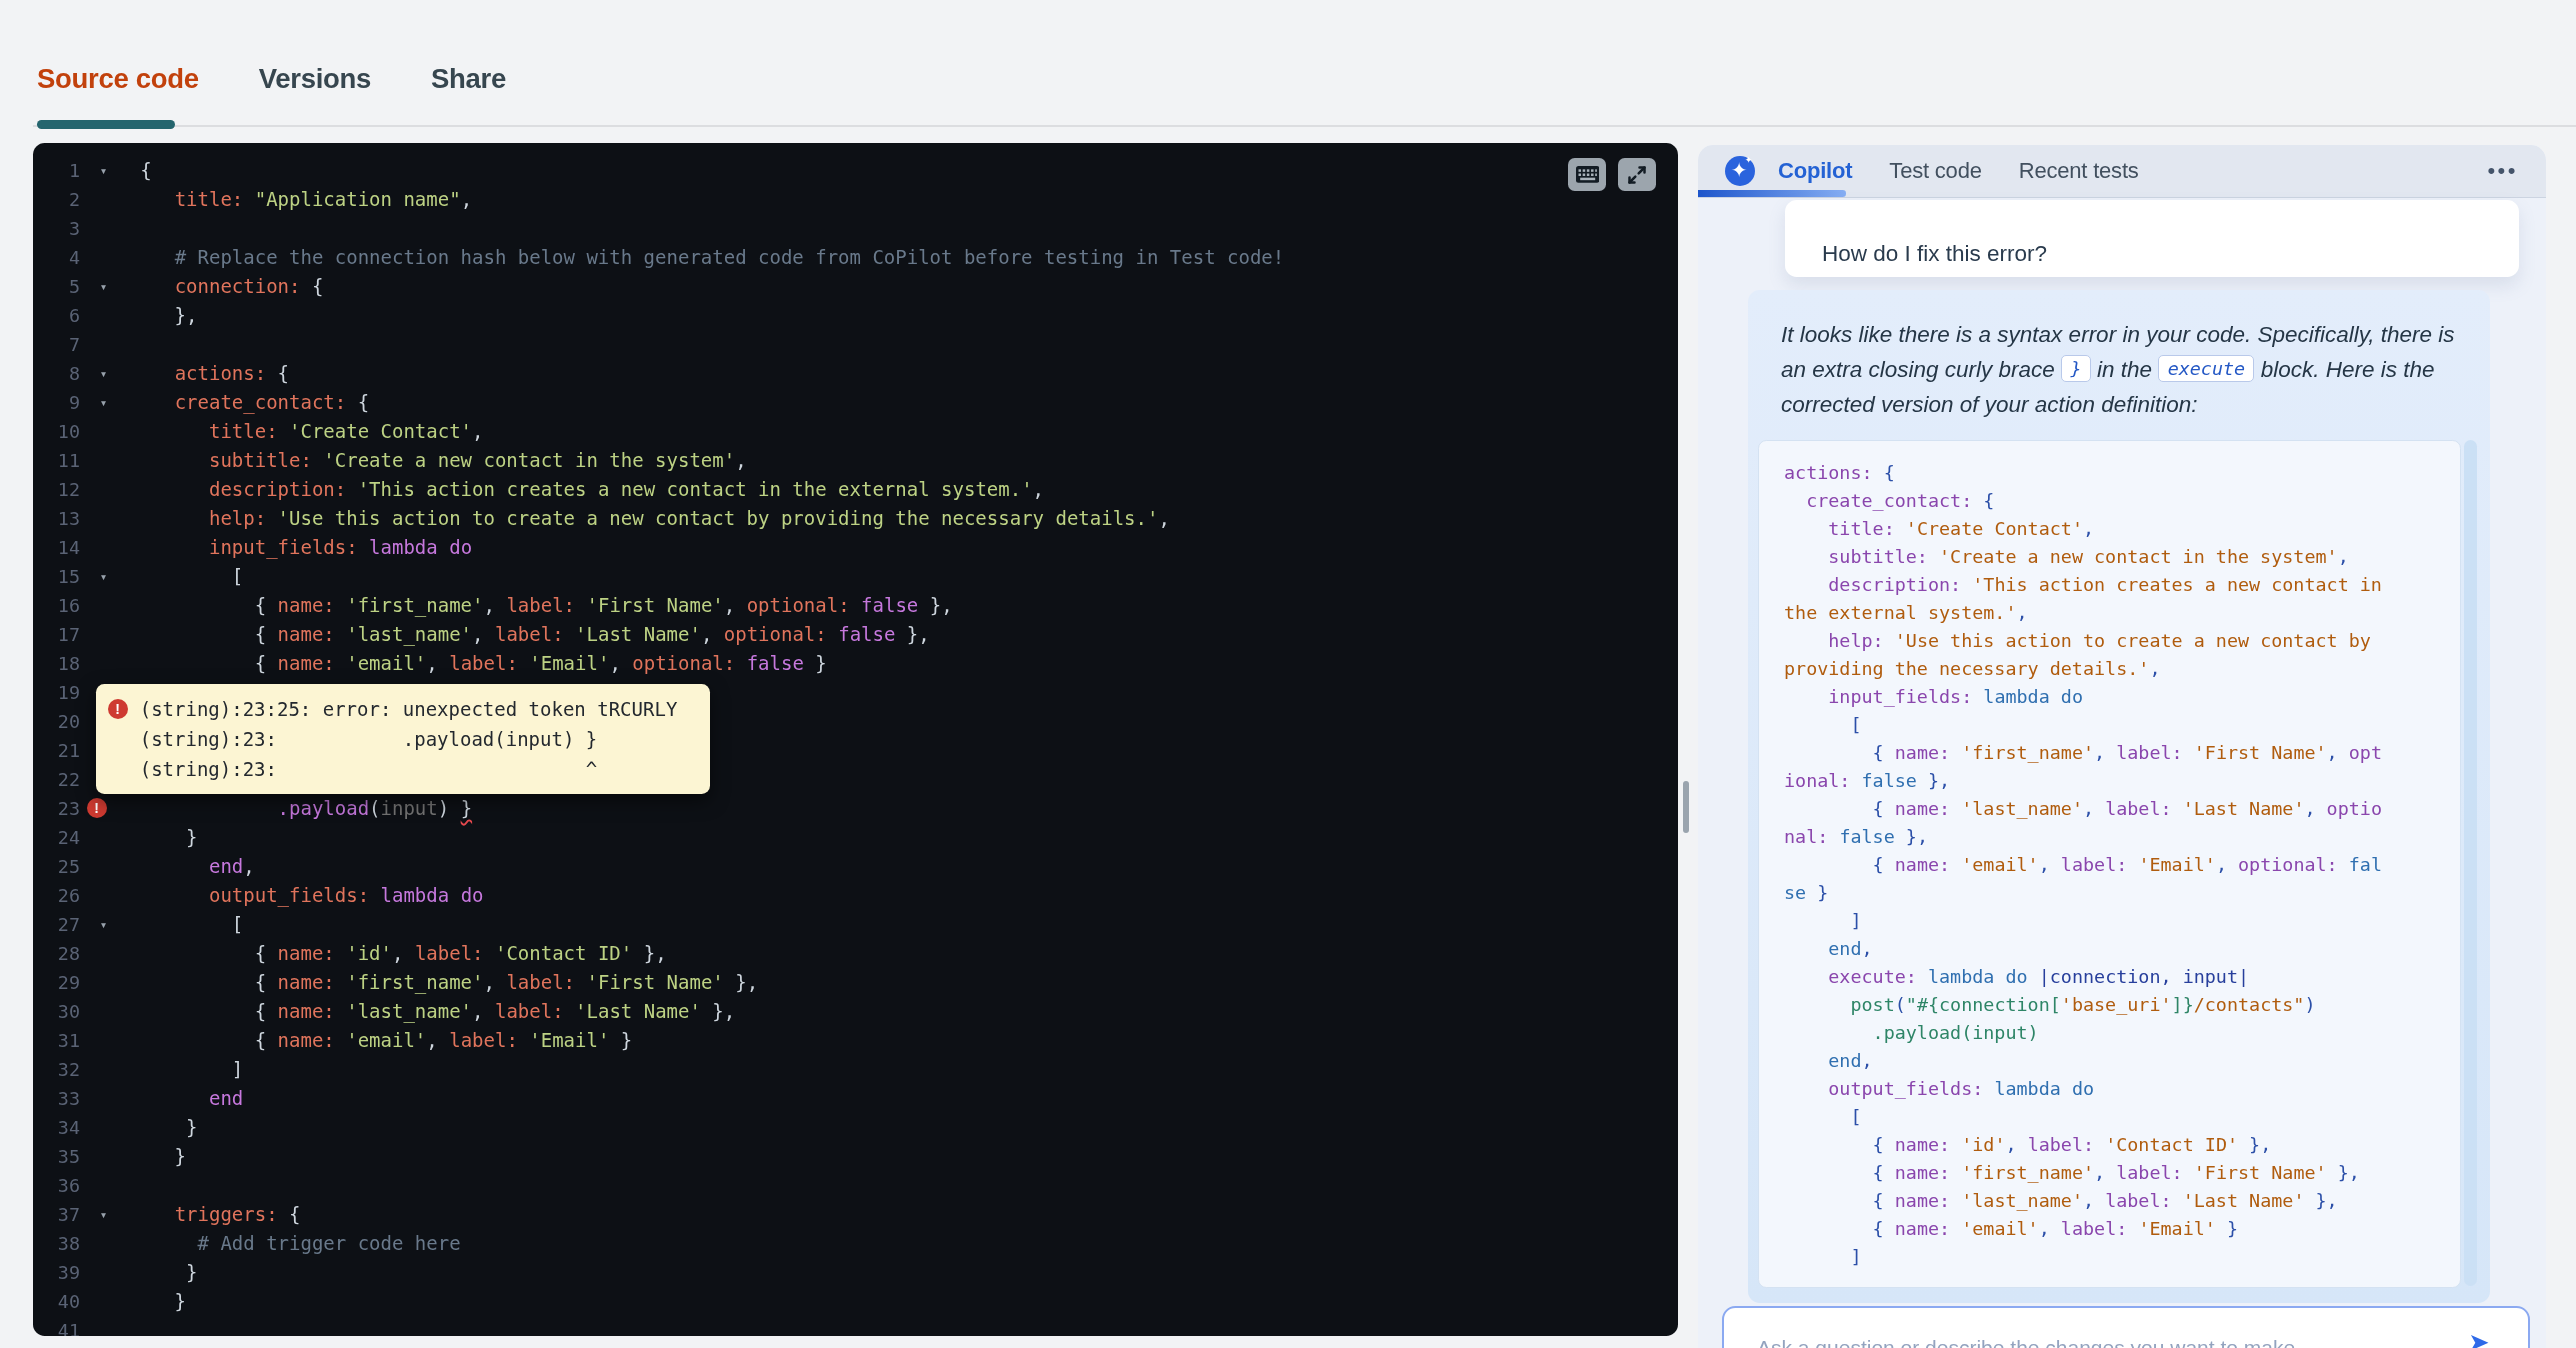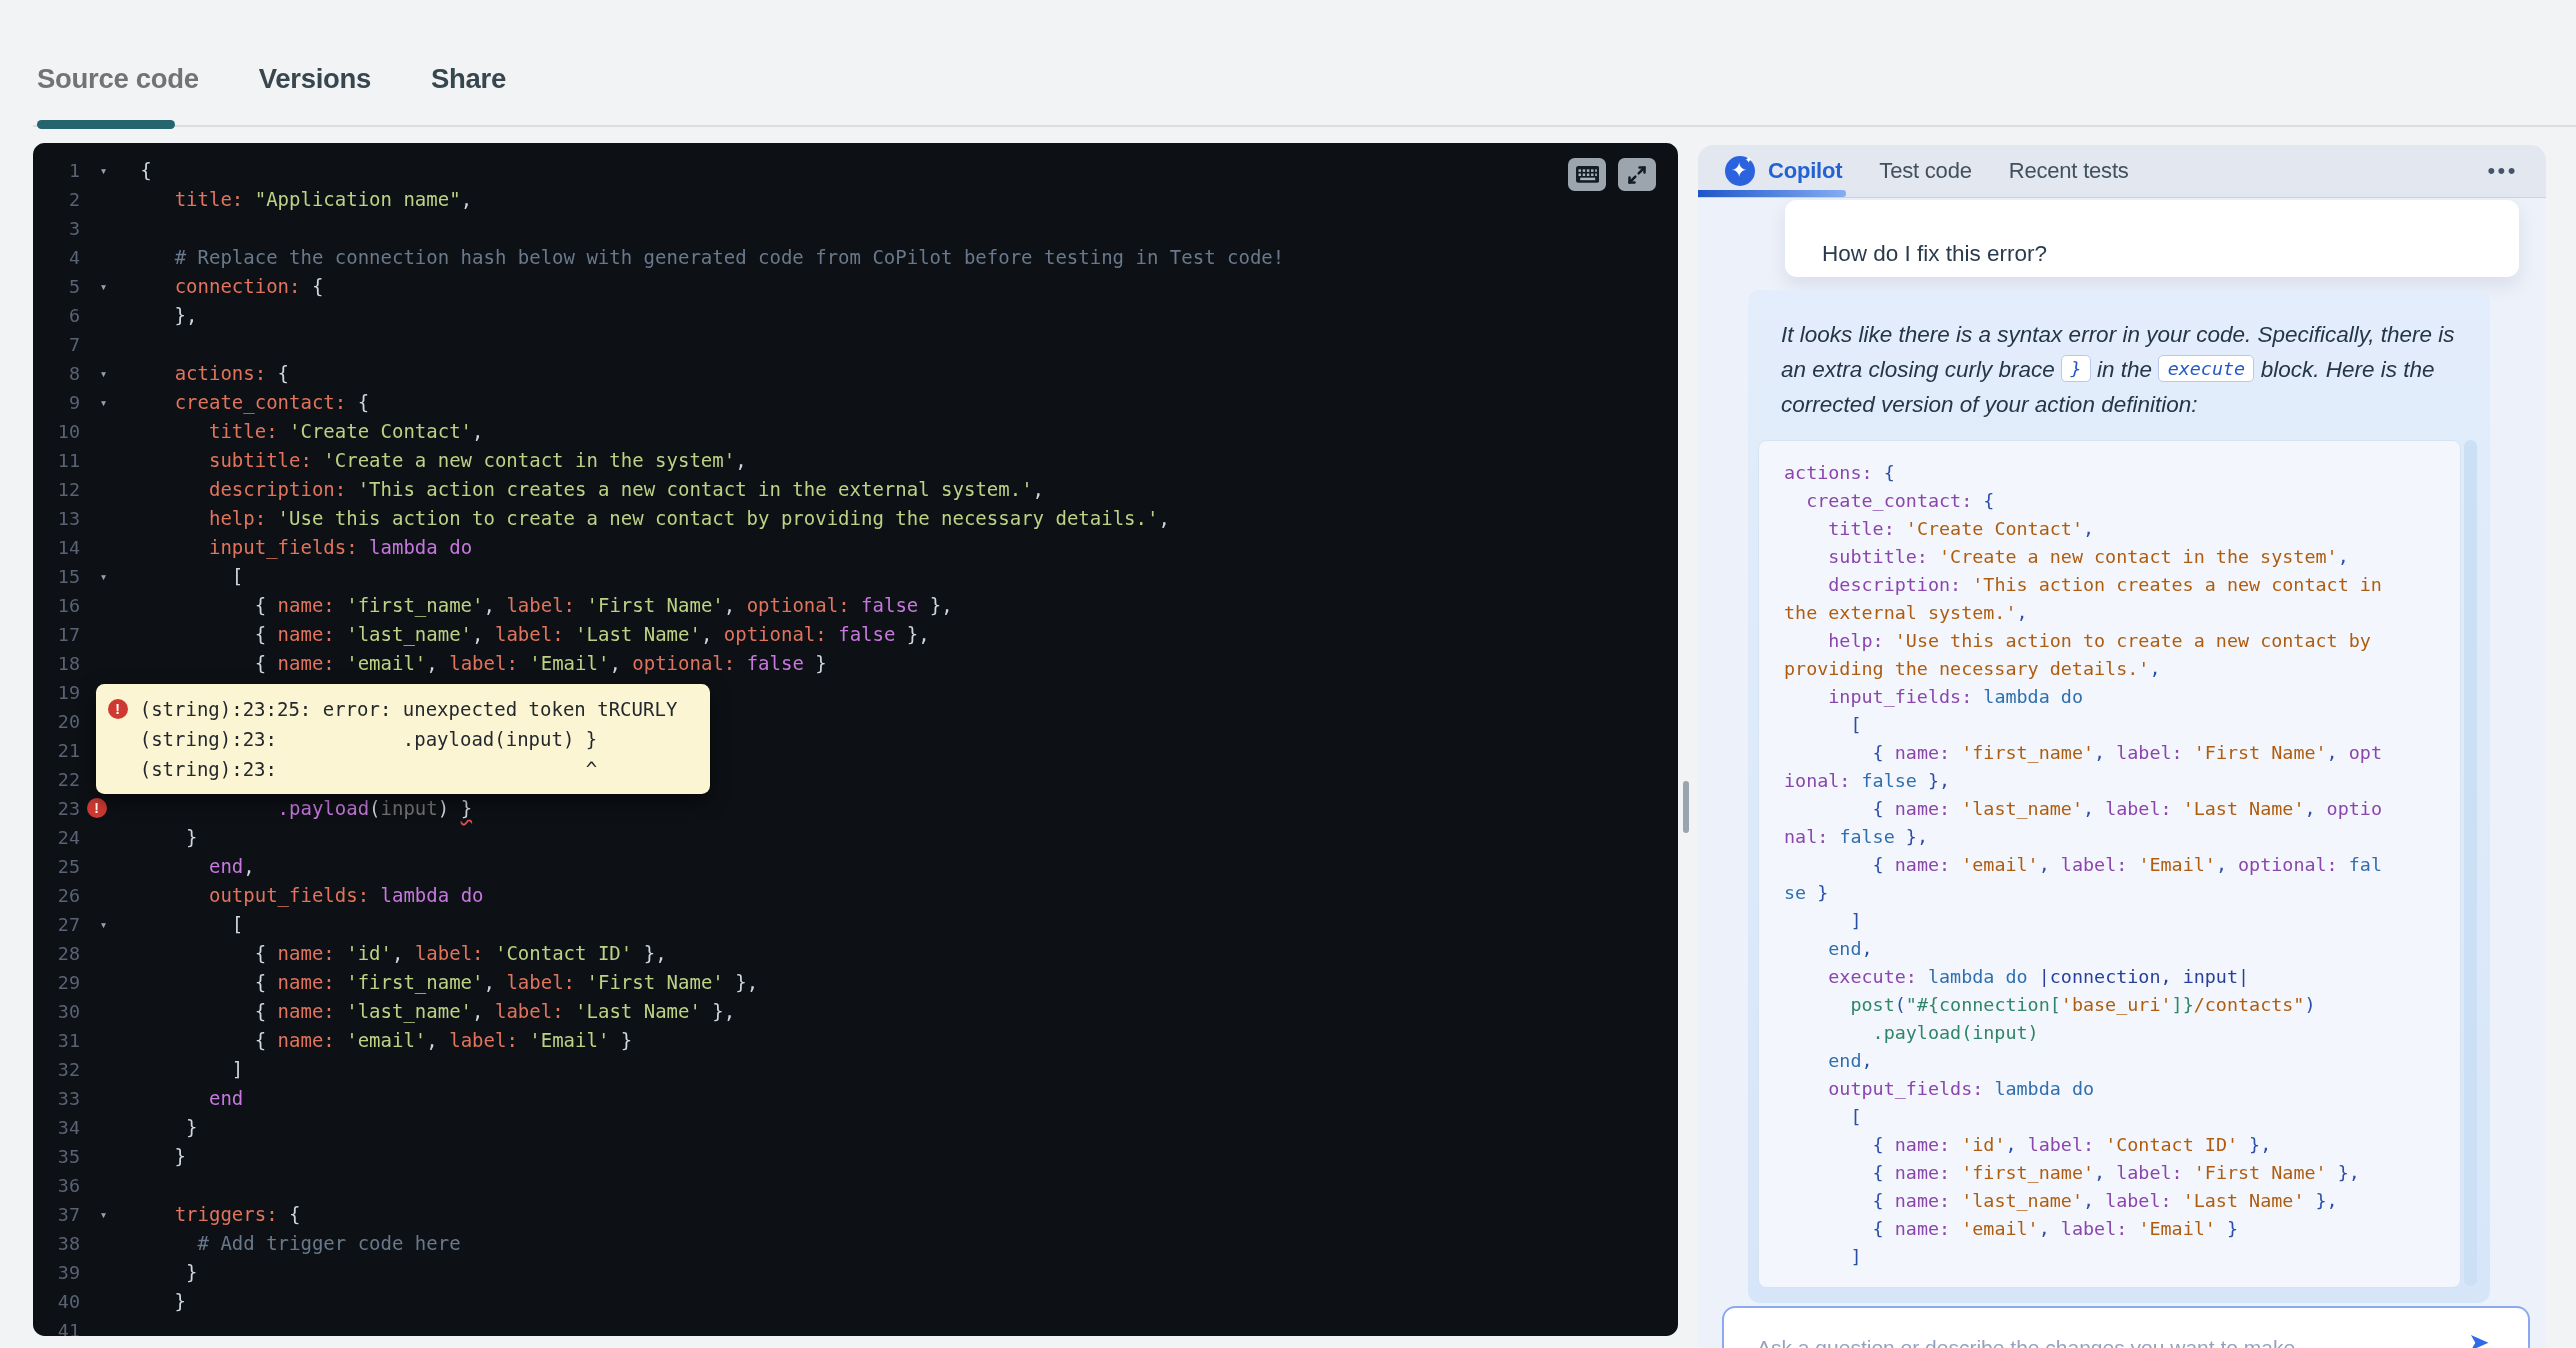--- a/index.html
+++ b/index.html
@@ -4,21 +4,21 @@
 <style>
   html,body{margin:0;padding:0;}
   body{
     width:2576px;height:1348px;overflow:hidden;position:relative;
     background:#f2f3f5;font-family:"Liberation Sans",sans-serif;
     -webkit-font-smoothing:antialiased;
   }
   
   .top-tabs{position:absolute;left:37px;top:63px;display:flex;gap:60px;z-index:3;}
   .top-tab{font-size:27.5px;font-weight:700;letter-spacing:-0.3px;color:#37464f;cursor:pointer;}
-  .top-tab.active{color:#737373;}
+  .top-tab.active{color:#c2410c;}
   .top-tabline{position:absolute;left:33px;top:125px;width:2543px;height:1.7px;background:#dcdde0;z-index:1;}
   .top-underline{position:absolute;left:37px;top:120px;width:138px;height:9.2px;border-radius:5px;background:#25656e;z-index:2;}
 
   
   .editor{
     position:absolute;left:33px;top:143px;width:1645px;height:1193px;
     background:#0d1015;border-radius:11.7px;z-index:2;overflow:hidden;
   }
   .ed-toolbar{position:absolute;right:22px;top:15px;display:flex;gap:11.7px;z-index:6;}
   .ed-btn{width:38px;height:33px;border-radius:6.7px;background:rgba(168,178,187,.92);
@@ -57,21 +57,21 @@
 
   
   .panel{position:absolute;left:1698px;top:145px;width:848px;height:1203px;background:#edf1f9;
     border-radius:15px 15px 0 0;overflow:hidden;z-index:2;}
   .panel-header{position:relative;height:52px;background:#e2e7f0;border-bottom:1.7px solid #ccd4e1;
     display:flex;align-items:center;border-radius:15px 15px 0 0;}
   .cp-icon{width:30px;height:30px;border-radius:50%;background:#2a63dd;margin-left:27px;position:relative;flex:0 0 30px;}
   .cp-icon .star{position:absolute;left:5.8px;top:1.7px;color:#fff;font-size:20px;}
   .cp-icon .star2{position:absolute;right:2.5px;top:-1.7px;color:#fff;font-size:9.2px;}
   .panel-tab{font-size:22px;color:#42505f;margin-left:37px;cursor:pointer;letter-spacing:-0.2px;}
-  .panel-tab.first{margin-left:13px;}
+  .panel-tab.first{margin-left:23px;}
   .panel-tab.active{color:#2462d4;font-weight:700;}
   .panel-menu{margin-left:auto;margin-right:28px;color:#44546a;font-size:22px;letter-spacing:2.5px;cursor:pointer;}
   .cp-underline{position:absolute;left:0;top:45px;width:148px;height:6.7px;border-radius:0 3.3px 3.3px 0;
     background:linear-gradient(90deg,#1d55cb,#86aef3);}
 
   .user-card{position:absolute;left:87px;top:55px;width:734px;height:77px;background:#fff;border-radius:11.7px;
     box-shadow:0 8.3px 16.7px rgba(110,130,170,.16);}
   .user-card .txt{padding:41px 0 0 37px;font-size:22.5px;color:#2a3b4d;}
 
   .bubble{position:absolute;left:50px;top:145px;width:742px;height:1013px;border-radius:11.7px;

